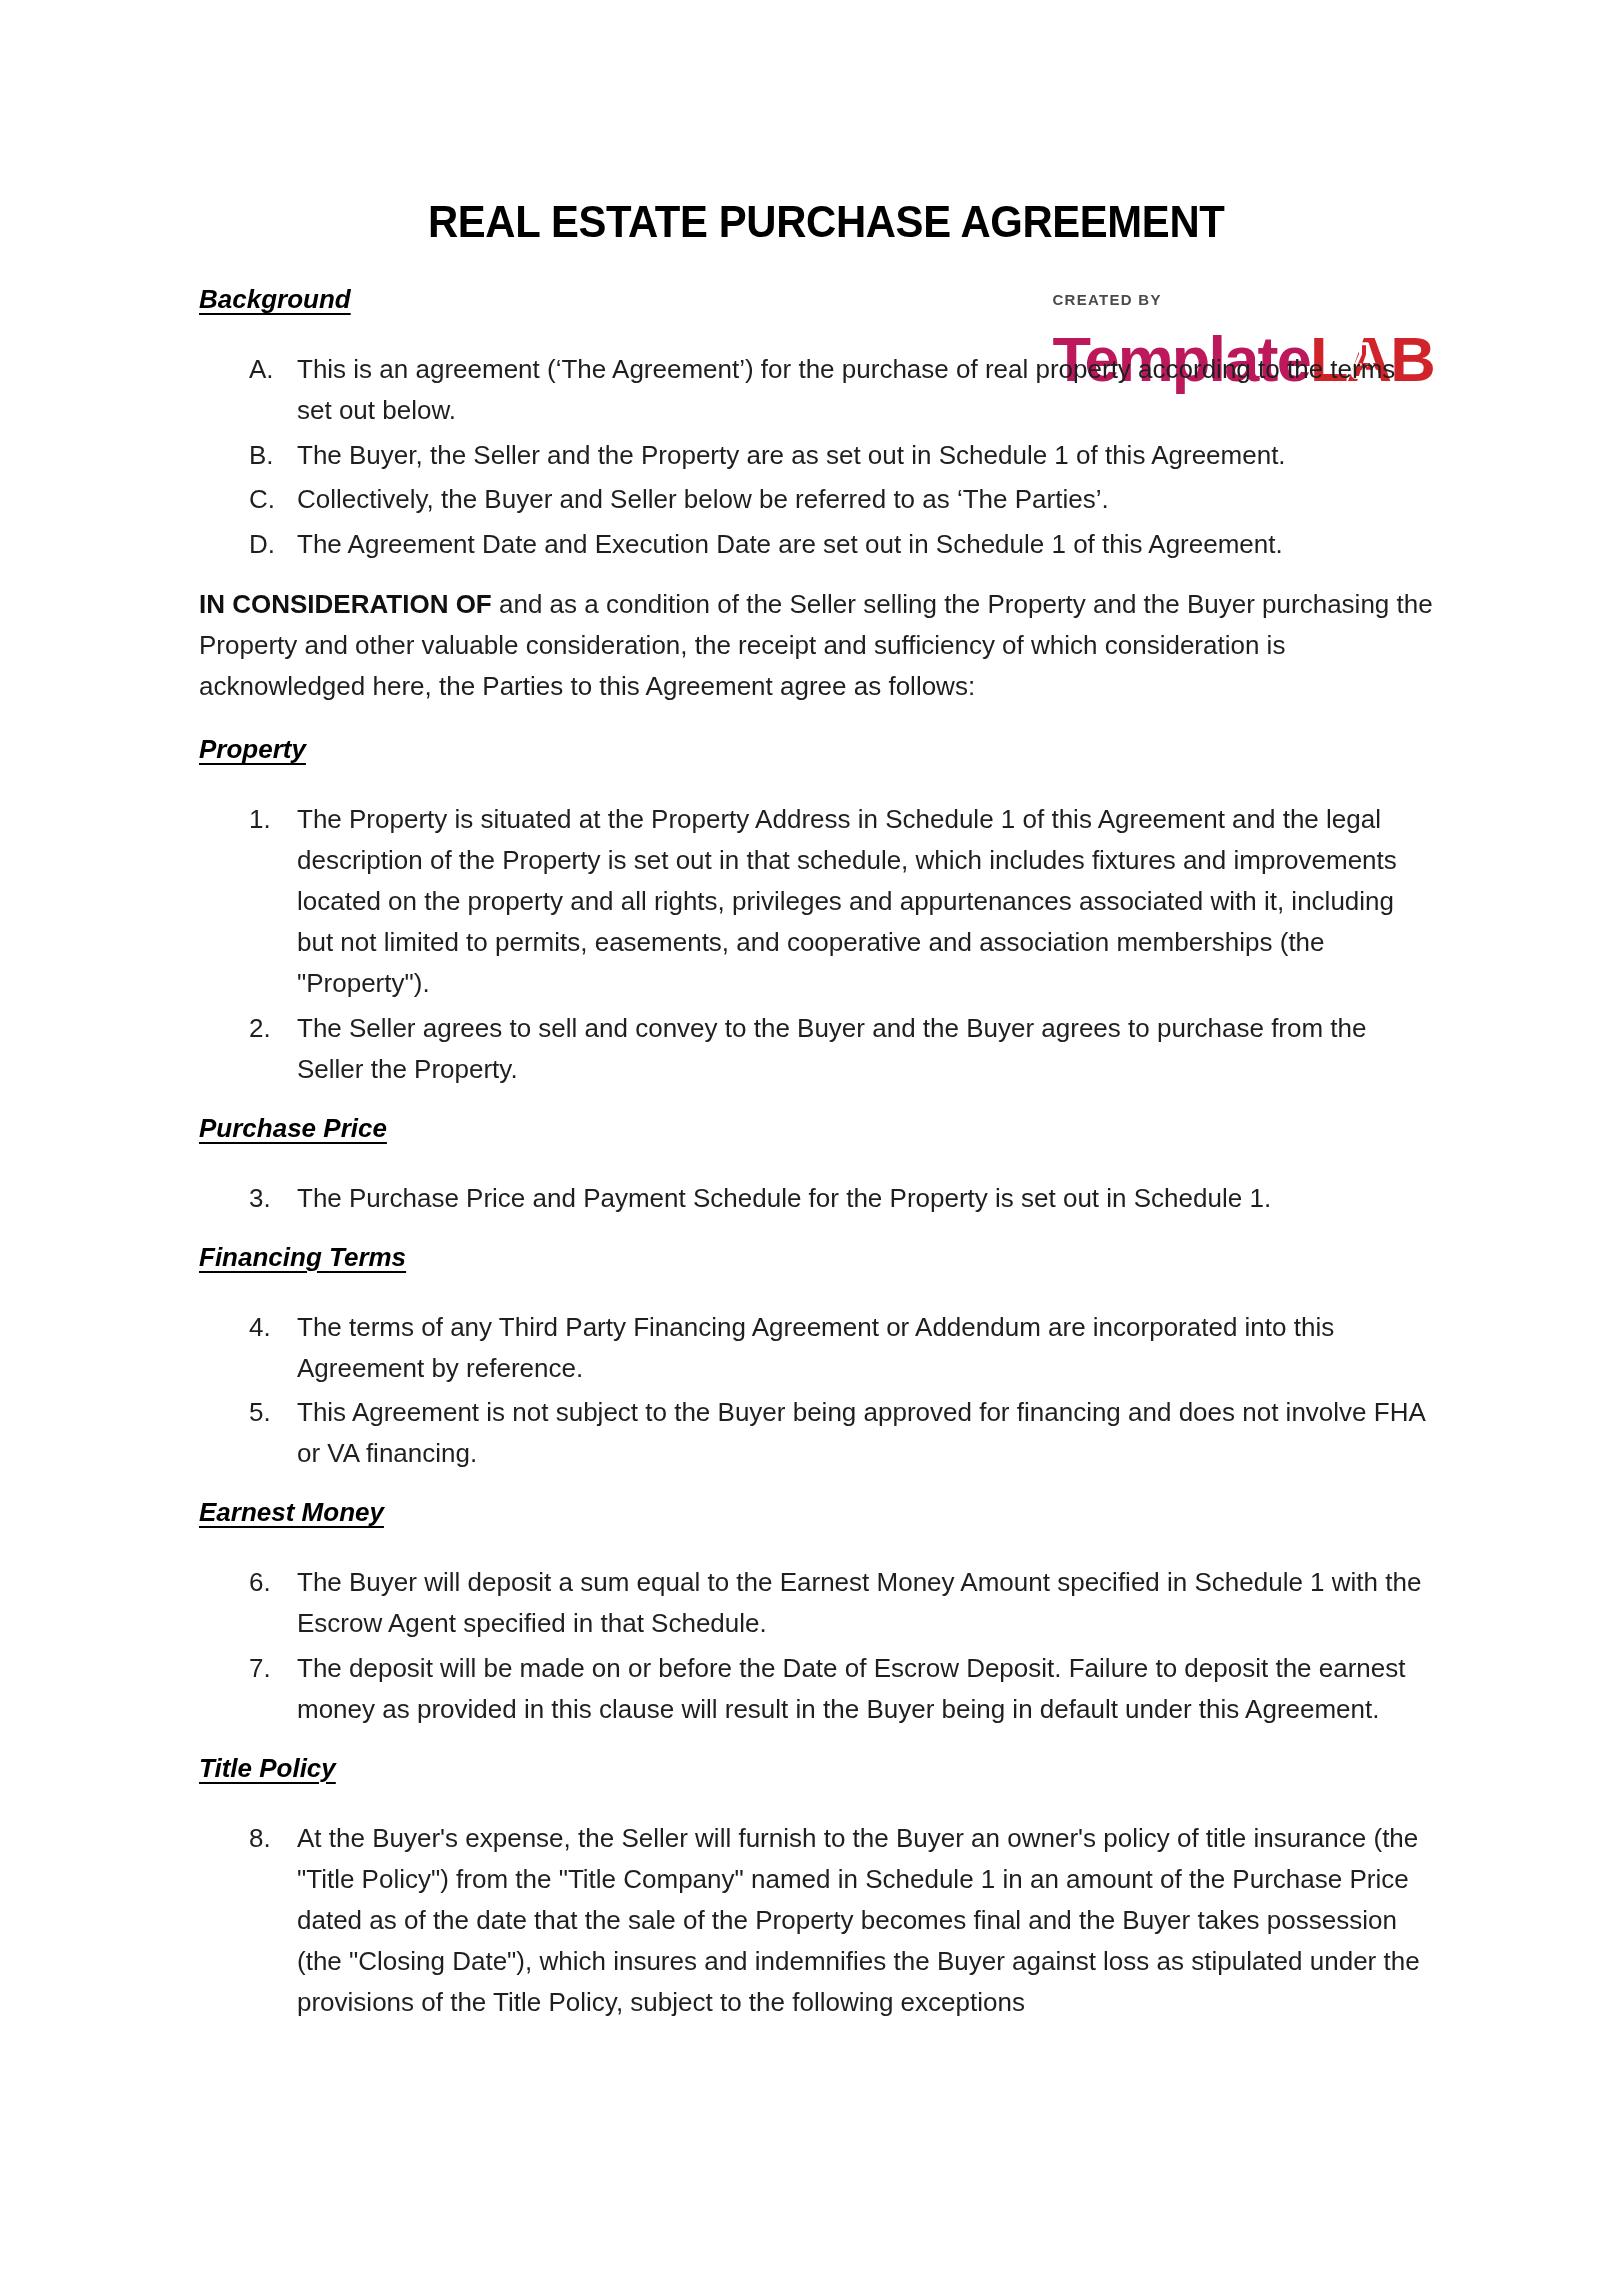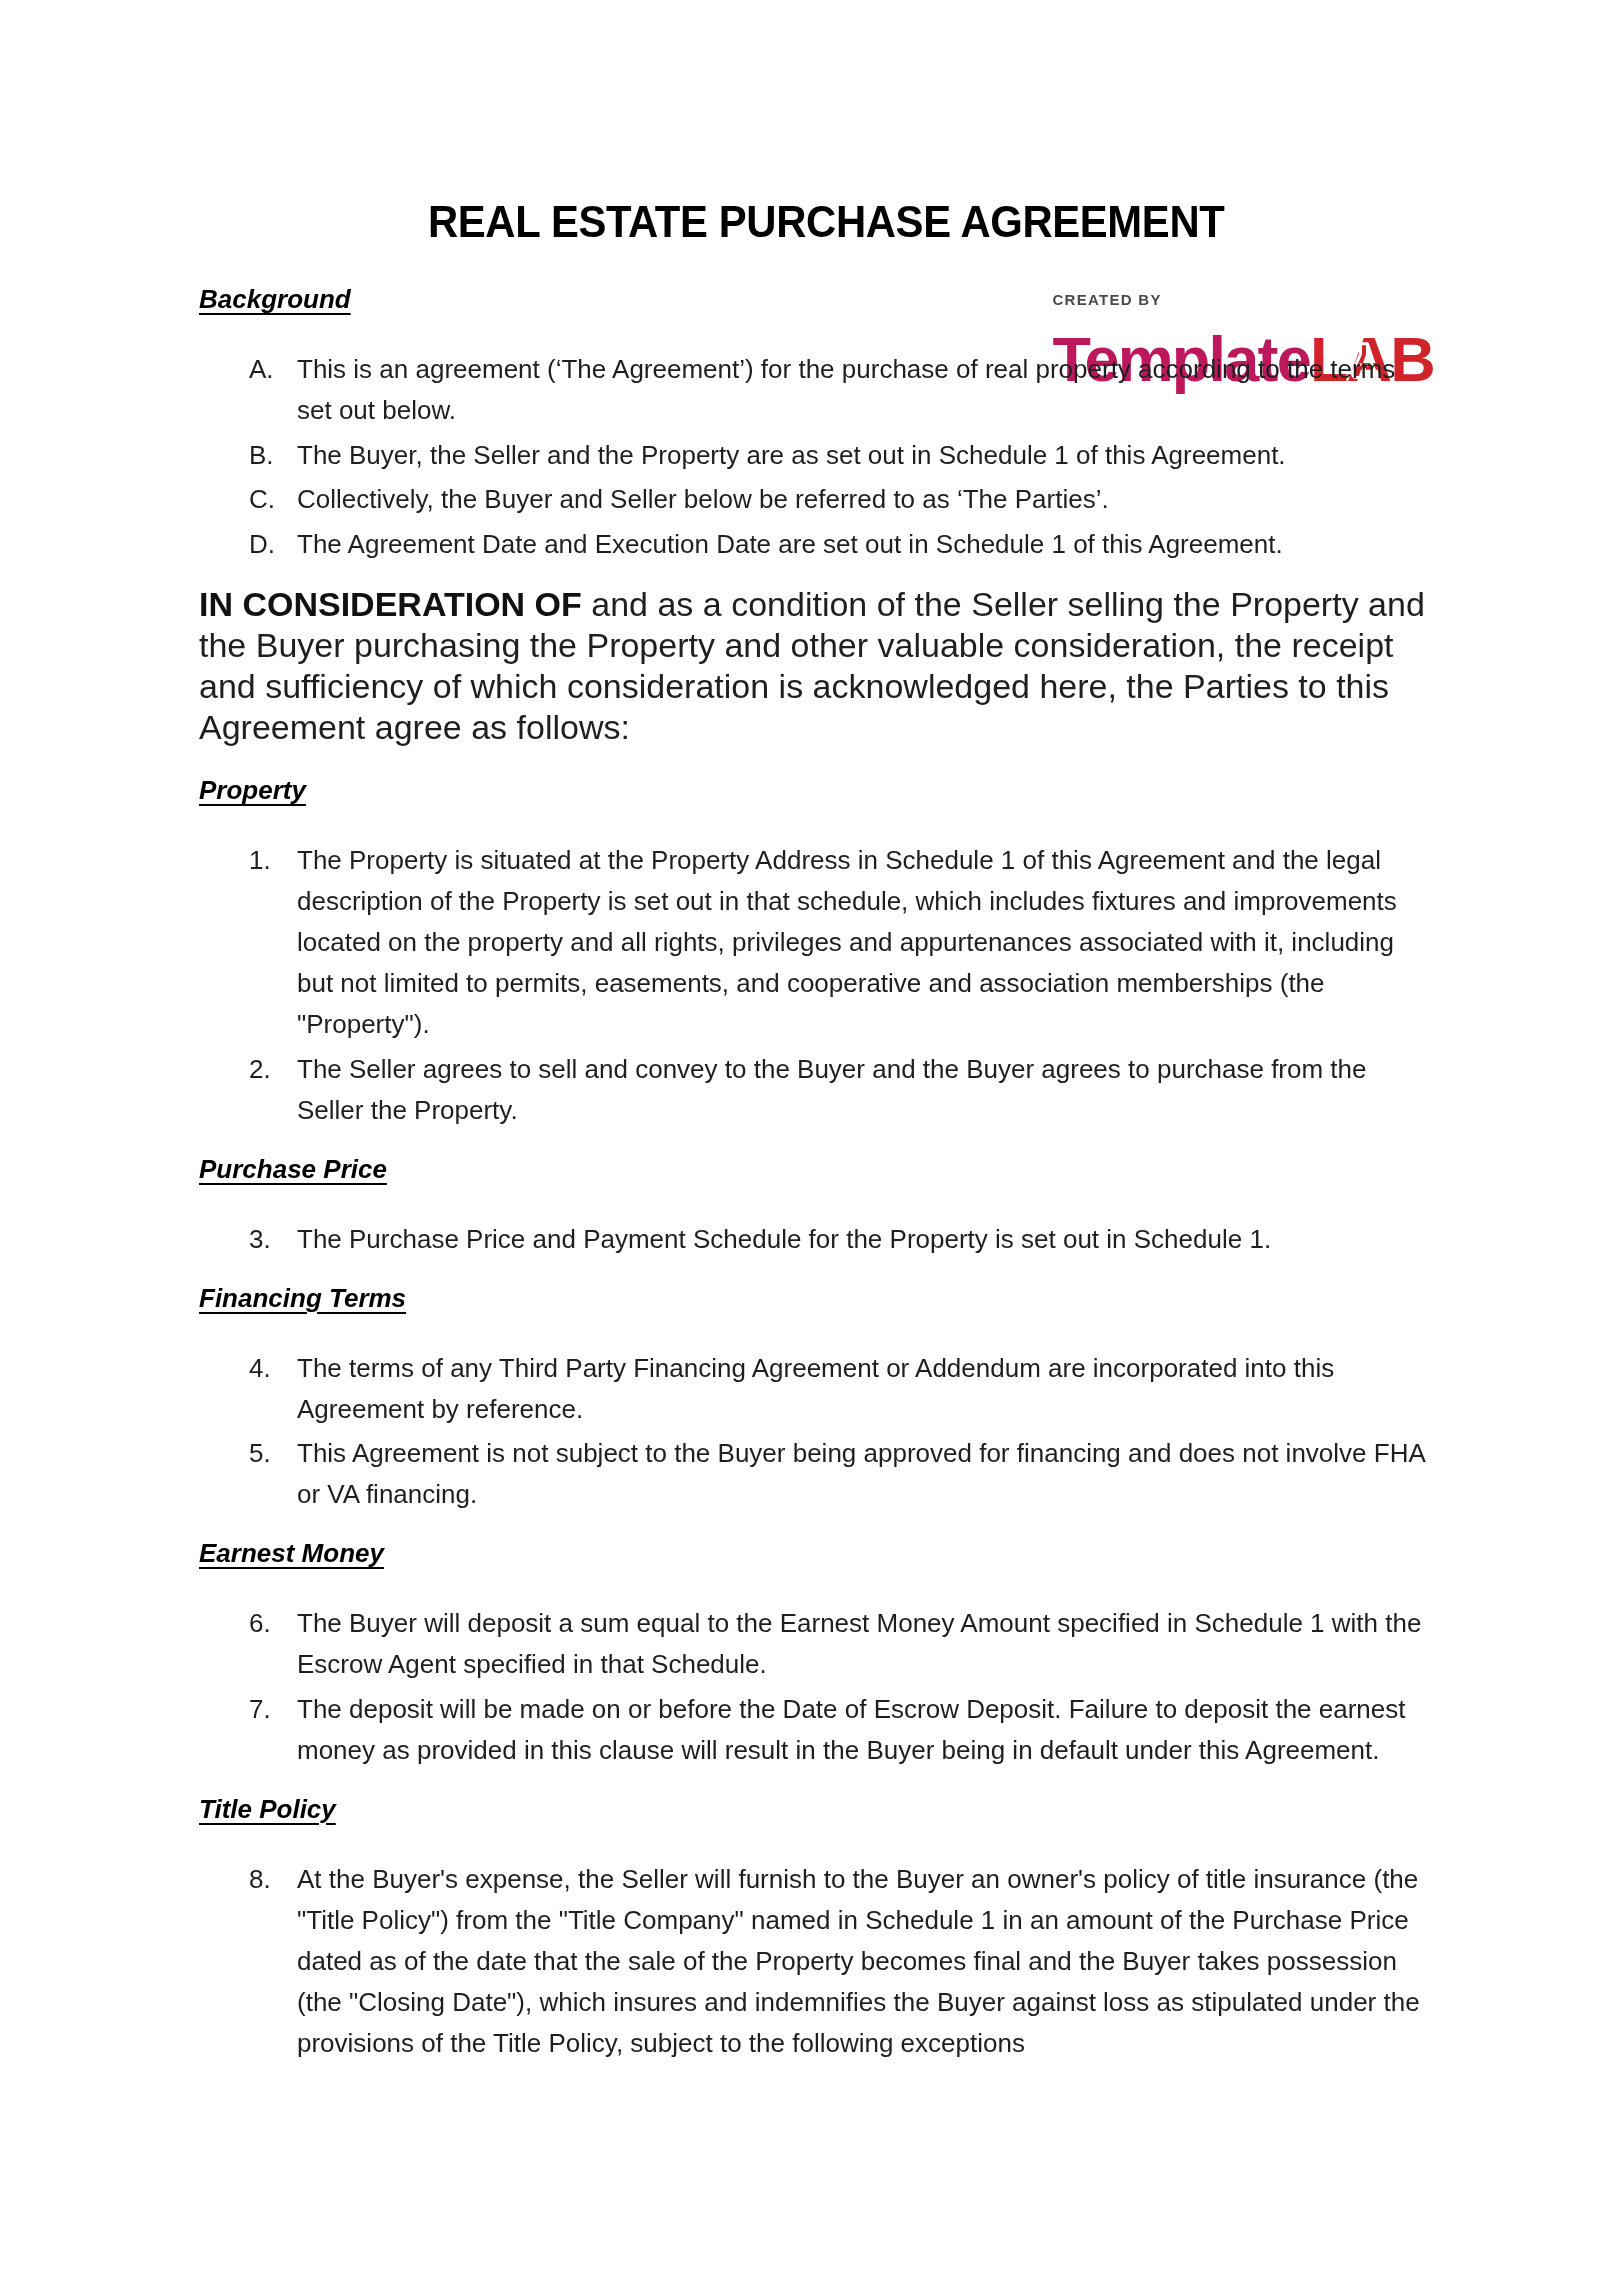--- a/index.html
+++ b/index.html
@@ -81,21 +81,21 @@
     line-height: 41px;
     font-weight: bold;
     color: #000000;
     margin: 18px 0 29px 0;
     text-decoration: underline;
     text-decoration-thickness: 1.8px;
     text-underline-offset: 4.5px;
     font-style: italic;
   }
   .para {
-    font-size: 34px;
+    font-size: 26px;
     line-height: 41px;
     margin: 19.7px 0 21.5px 0;
     width: 1254px;
   }
   .para strong { color: #111111; }
 
   .list { padding-right: 18px; }
   .li {
     position: relative;
     padding-left: 98px;

